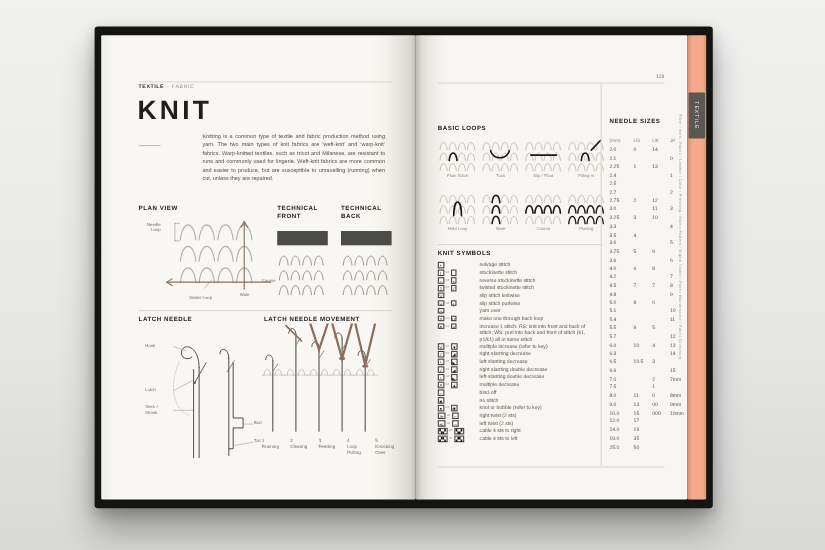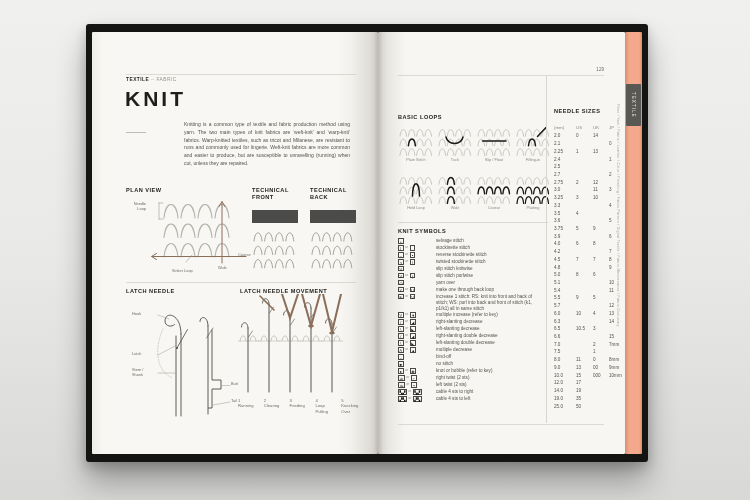--- a/index.html
+++ b/index.html
@@ -14,21 +14,21 @@
   #lpage{left:6px;width:286px;background:linear-gradient(90deg,#efeee9 0%,#f8f7f3 4%,#f8f7f3 86%,#e9e7e2 97%,#dcdad4 100%)}
   #rpage{left:292px;width:247px;background:linear-gradient(90deg,#dfddd7 0%,#f1f0ec 4%,#f7f6f2 12%,#f7f6f2 100%)}
   #fedge{left:539px;width:17px;background:linear-gradient(90deg,#d98e72 0%,#f4a98c 25%,#f4a98c 82%,#dd916e 100%)}
   #gutter{left:266px;top:8px;width:52px;height:422px;pointer-events:none;
           background:linear-gradient(90deg,rgba(0,0,0,0) 0%,rgba(60,50,40,.07) 42%,rgba(60,50,40,.20) 50%,rgba(60,50,40,.07) 60%,rgba(0,0,0,0) 100%)}
   .rule{border-top:1px solid #c9c7c1;height:0;transform:scaleY(.6)}
   .vrule{border-left:1px solid #d8d6d0;width:0}
   .eyebrow{font-size:4.8px;letter-spacing:.5px;color:#292825;font-weight:700}
   .eyebrow .sep{color:#b0aea8;font-weight:400;margin:0 2px}
   .eyebrow .sub{color:#96948e;font-weight:400}
-  .title{font-size:21px;font-weight:700;letter-spacing:3px;color:#1f1e1b}
+  .title{font-size:24px;font-weight:700;letter-spacing:3px;color:#1f1e1b}
   .body-text{font-size:5px;line-height:1.55;color:#53514c;text-align:justify}
   .shead{font-size:5.6px;font-weight:700;letter-spacing:.5px;color:#24231f;line-height:1.25}
   .micro{font-size:3.9px;color:#6f6d67;line-height:1.2}
   .lcap{font-size:3.9px;color:#8d8b84;text-align:center}
   .swatch{background:#4b4b49}
   .symrow{display:flex;gap:2px;margin-bottom:1.1px;align-items:flex-start}
   .syms{width:36px;flex:none;display:flex;gap:1.5px;align-items:center}
   .sbox{flex:none;min-width:5.6px;height:5.6px;border:.55px solid #4a4846;font-size:3.9px;line-height:5.5px;
         text-align:center;color:#1d1c1a;padding:0 .4px;box-sizing:border-box;background:#f9f8f4}
   .orw{font-size:3.6px;color:#96948e;line-height:5.6px}

